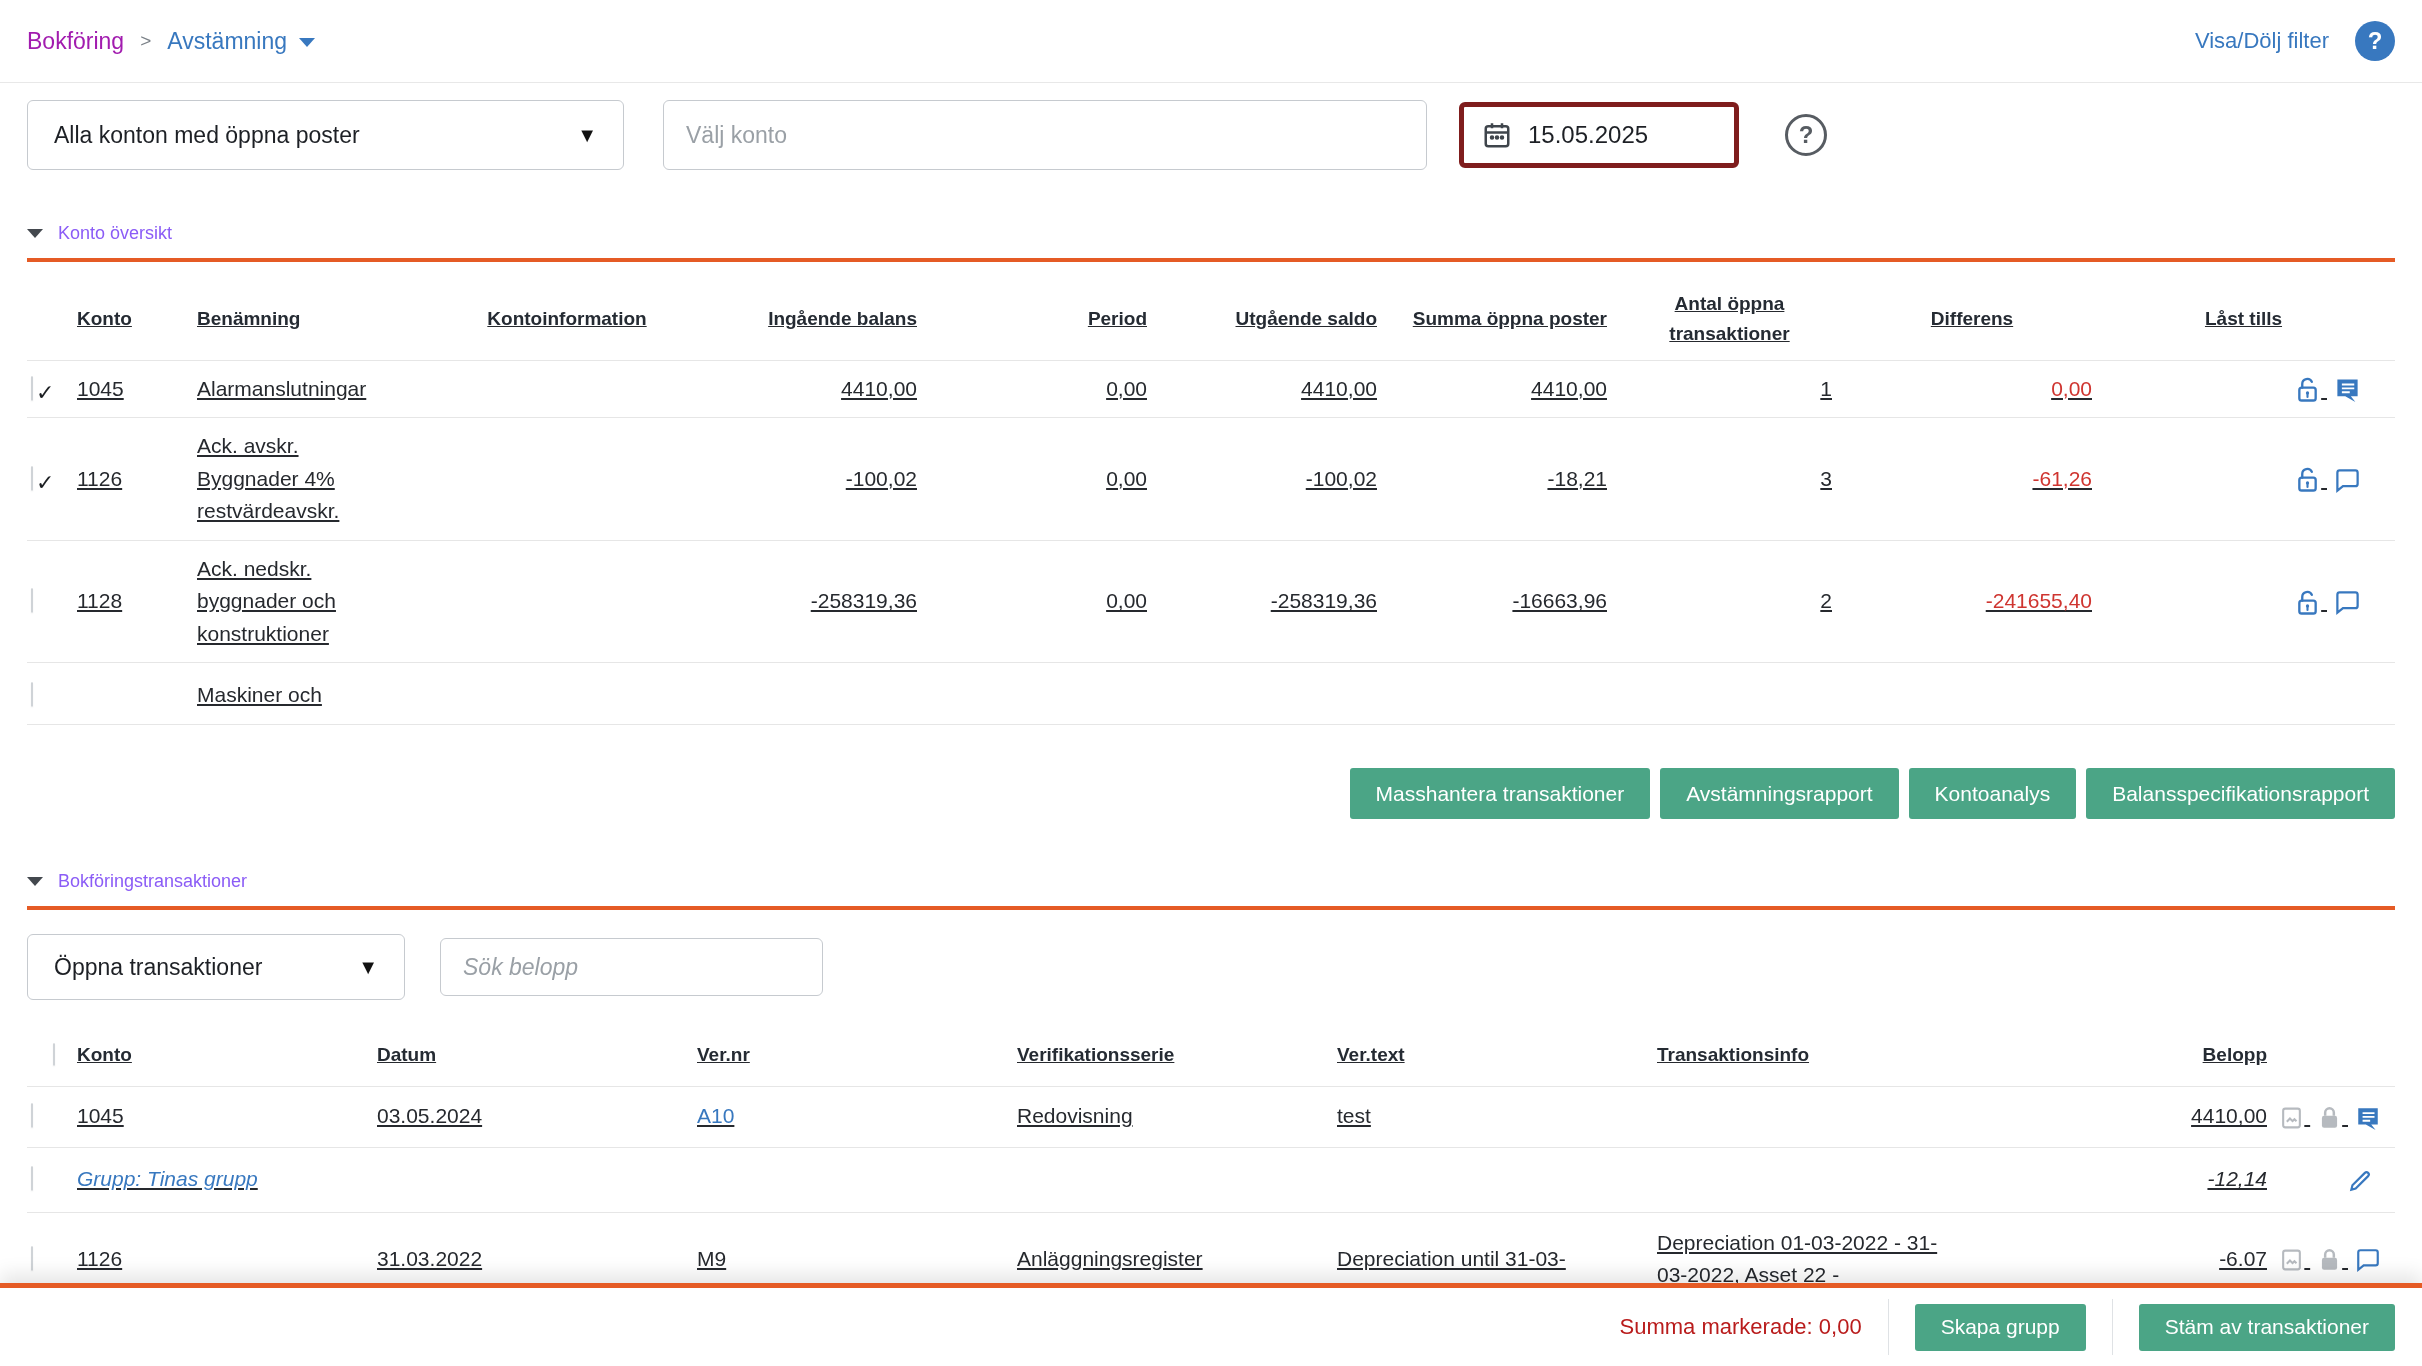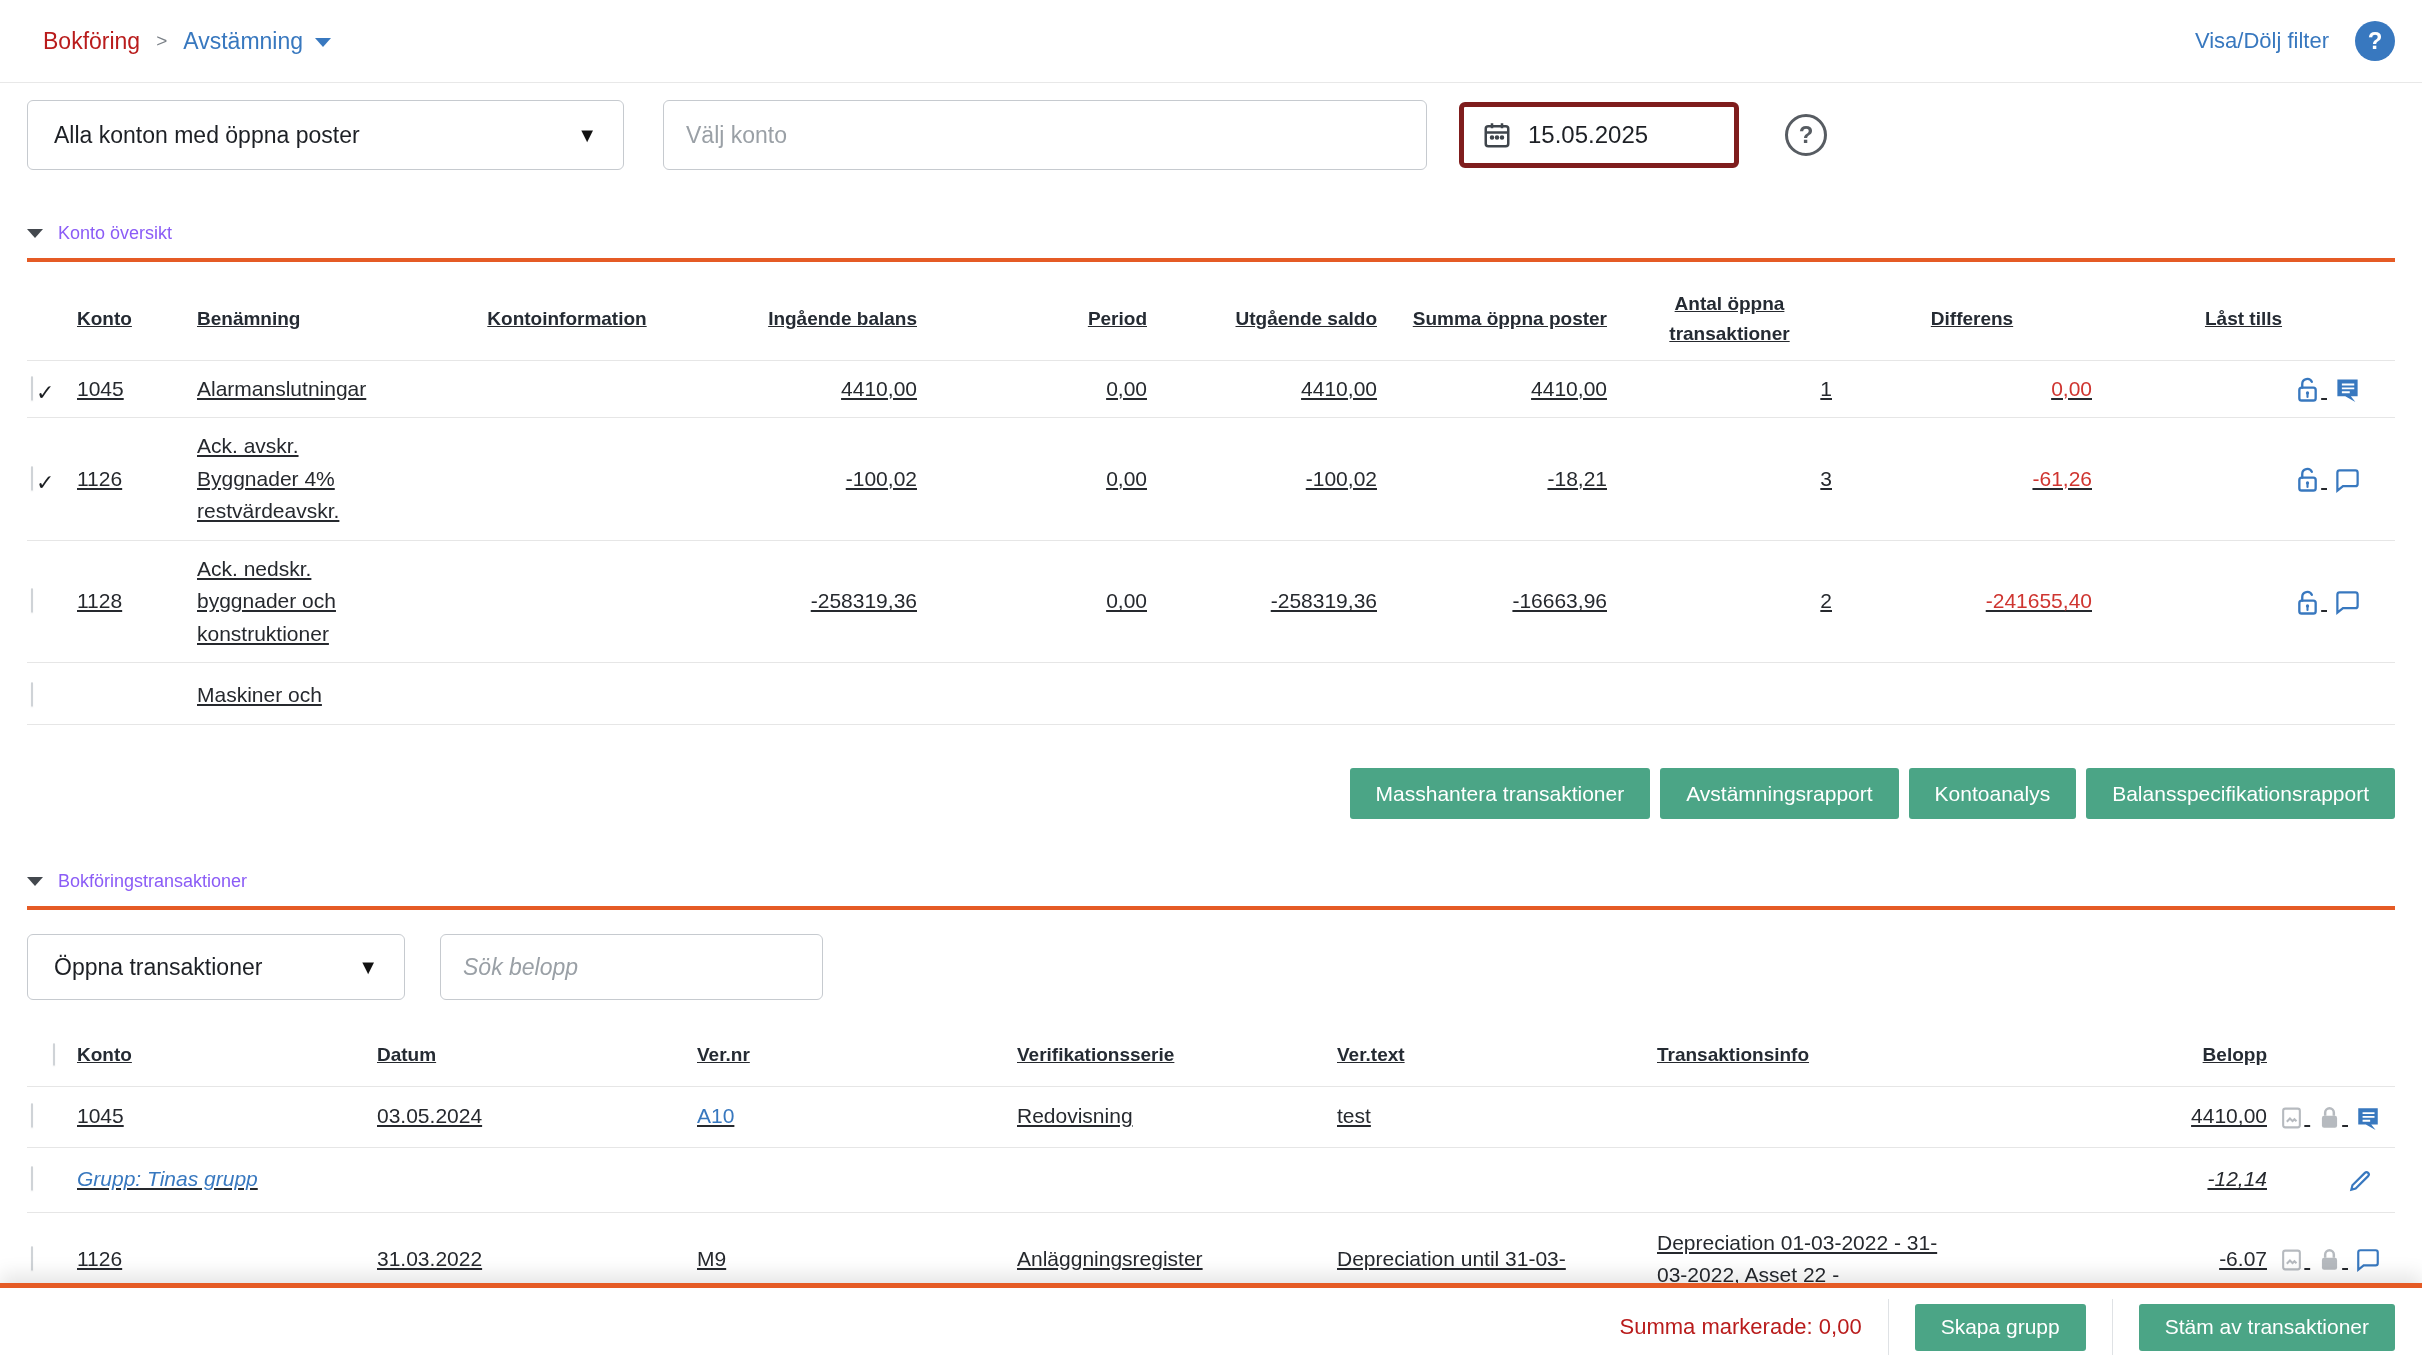--- a/index.html
+++ b/index.html
@@ -3,21 +3,21 @@
 <meta charset="utf-8">
 <style>
   * { margin:0; padding:0; box-sizing:border-box; }
   html,body { background:#fff; }
   body { font-family:"Liberation Sans","DejaVu Sans",sans-serif; color:#26292e; }
   .page { position:relative; width:2422px; height:1366px; overflow:hidden; background:#fff; }
 
   
   .topbar { display:flex; align-items:center; justify-content:space-between; height:82px; padding:0 27px; }
   .breadcrumb { display:flex; align-items:center; gap:16px; font-size:23px; }
-  .crumb-root { color:#b91c1c;margin-left:16px; }
+  .crumb-root { color:#a21caf; }
   .crumb-sep { color:#7a8087; font-size:19px; }
   .crumb-current { color:#3878bf; display:flex; align-items:center; gap:12px; cursor:pointer; }
   .tri-down-blue { width:0; height:0; border-left:8px solid transparent; border-right:8px solid transparent; border-top:9px solid #3878bf; margin-top:3px; }
   .topbar-right { display:flex; align-items:center; gap:26px; }
   .toggle-filter { color:#3878bf; font-size:22px; cursor:pointer; }
   .help-filled { width:40px; height:40px; border-radius:50%; background:#3878bf; color:#fff; font-size:24px; font-weight:bold; display:flex; align-items:center; justify-content:center; cursor:pointer; }
   .top-divider { border-top:1px solid #e8e8e8; }
 
   
   .filters { display:flex; align-items:center; margin:16px 27px 0; height:72px; gap:0; }
@@ -56,21 +56,21 @@
   .group-text { color:#3878bf; font-style:italic; }
   .italic { font-style:italic; }
 
   
   .actions { display:flex; justify-content:flex-end; gap:10px; margin:18px 27px 0; }
   .btn-green { background:#4ba586; color:#fff; border:none; border-radius:3px; height:51px; padding:0 26px; font-size:21px; font-family:inherit; cursor:pointer; }
 
   
   .controls { display:flex; align-items:center; margin:24px 27px 0; }
   .sel-trans { width:378px; height:66px; }
-  .inp-amount { width:383px; height:66px; margin-left:35px; }
+  .inp-amount { width:383px; height:58px; margin-left:35px; }
   .inp-amount::placeholder { font-style:italic; }
   .t2 th { height:62px; }
   .r-trans td { height:61px; }
   .r-group td { height:65px; }
   .r-last td { padding-top:14px; padding-bottom:14px; }
 
   
   .footbar { position:absolute; left:0; right:0; bottom:0; height:83px; background:#fff; border-top:5px solid #e55b25; box-shadow:0 -9px 18px rgba(0,0,0,.10); display:flex; align-items:center; justify-content:flex-end; padding-right:27px; z-index:5; }
   .foot-sum { font-size:22px; color:#b91c1c; }
   .v-div { width:1px; height:56px; background:#dfe2e5; margin:0 26px; }

